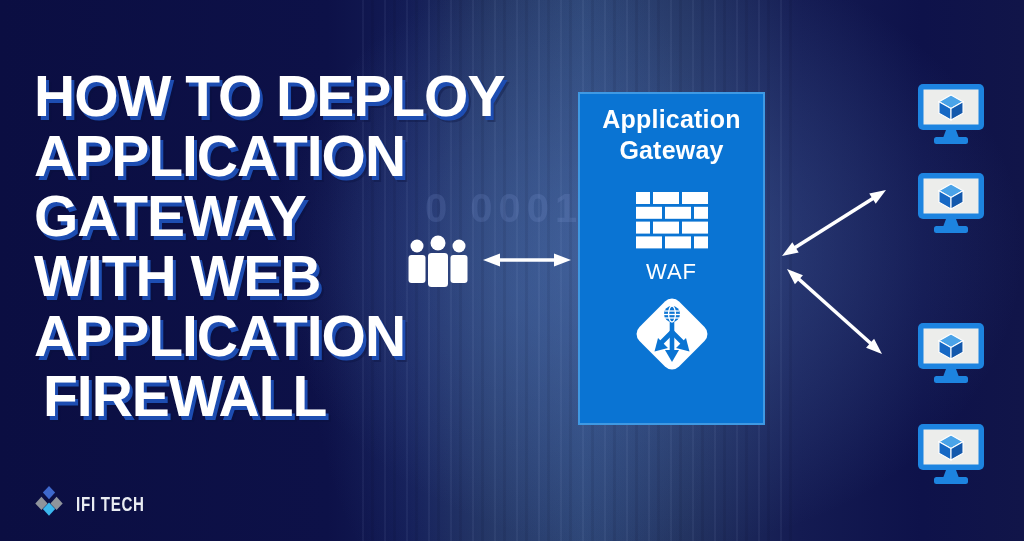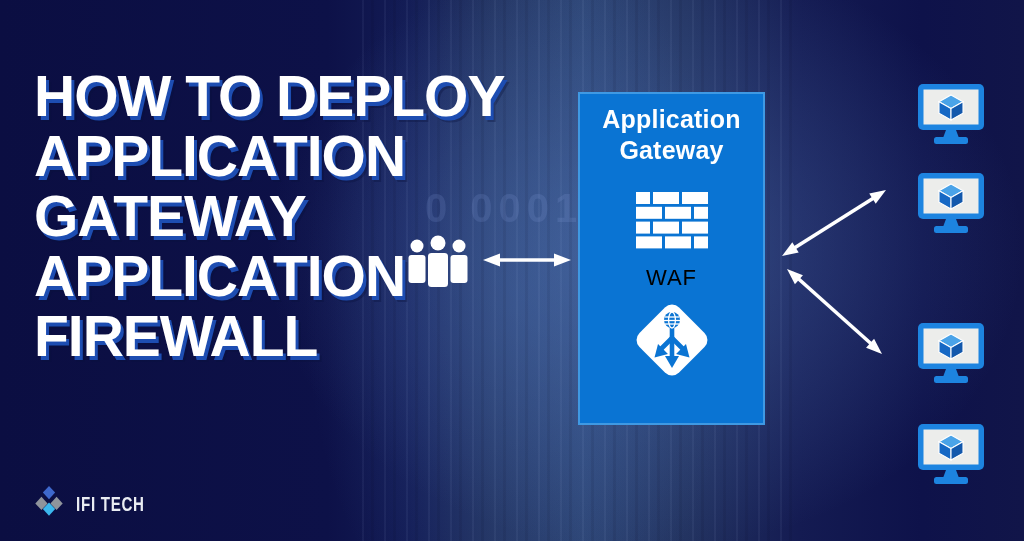--- a/index.html
+++ b/index.html
@@ -21,40 +21,40 @@
   .bg-digits{
     position:absolute;left:425px;top:186px;
     font-size:40px;font-weight:bold;letter-spacing:6px;
     color:rgba(140,170,230,0.16);pointer-events:none;
   }
   
   .title{position:absolute;left:34px;top:66px;color:#fff;font-weight:bold;
     font-size:57px;line-height:60px;letter-spacing:-1px;
     text-shadow:3px 4px 0 #1d4db2, 5px 6px 0 rgba(8,16,60,0.35);}
   .title .line{white-space:nowrap;}
-  .title .indent{margin-left:0;}
+  .title .indent{margin-left:9px;}
   
   .users{position:absolute;left:404px;top:232px;}
   
   .arrow{position:absolute;}
   .arrow svg line{stroke:#fff;stroke-width:3.6;}
   .arrow svg polygon{fill:#fff;}
   .a-left{left:482px;top:248px;}
   .a-up{left:772px;top:180px;}
   .a-down{left:776px;top:258px;}
   
   .gwbox{
     position:absolute;left:578px;top:92px;width:187px;height:333px;
     background:#0a74d3;border:2px solid #3f99e3;box-sizing:border-box;
     display:flex;flex-direction:column;align-items:center;
   }
   .gw-heading{margin-top:10px;text-align:center;color:#fff;
     font-size:25px;line-height:31px;font-weight:600;letter-spacing:.2px;}
   .gw-brick{margin-top:26px;}
-  .gw-waf{margin-top:11px;color:#000000;font-size:22px;letter-spacing:1px;font-weight:400;}
+  .gw-waf{margin-top:5px;color:#ffffff;font-size:22px;letter-spacing:1px;font-weight:400;}
   .gw-diamond{margin-top:3px;}
   
   .vm{position:absolute;left:918px;}
   .vm1{top:84px;} .vm2{top:173px;} .vm3{top:323px;} .vm4{top:424px;}
   
   .logo{position:absolute;left:30px;top:485px;display:flex;align-items:center;justify-content:flex-end;}
   .logo-text{color:#e9ecf2;font-size:21px;font-weight:bold;letter-spacing:1px;
     transform:scaleX(0.72);transform-origin:left center;margin-left:8px;}
 </style>
 </head>
@@ -62,20 +62,21 @@
 
 <div class="stage">
 
   <div class="bg-stripes"></div>
   <div class="bg-digits">0 0001</div>
 
   <div class="title">
     <div class="line">HOW TO DEPLOY</div>
     <div class="line">APPLICATION</div>
     <div class="line">GATEWAY</div>
+    <div class="line">WITH WEB</div>
     <div class="line">APPLICATION</div>
     <div class="line indent">FIREWALL</div>
   </div>
 
   <div class="users">
     <svg width="68" height="58" viewBox="0 0 68 58">
       <g fill="#ffffff">
         <circle cx="13" cy="14" r="6.5"></circle>
         <rect x="4.5" y="23" width="17" height="28" rx="3"></rect>
         <circle cx="55" cy="14" r="6.5"></circle>

